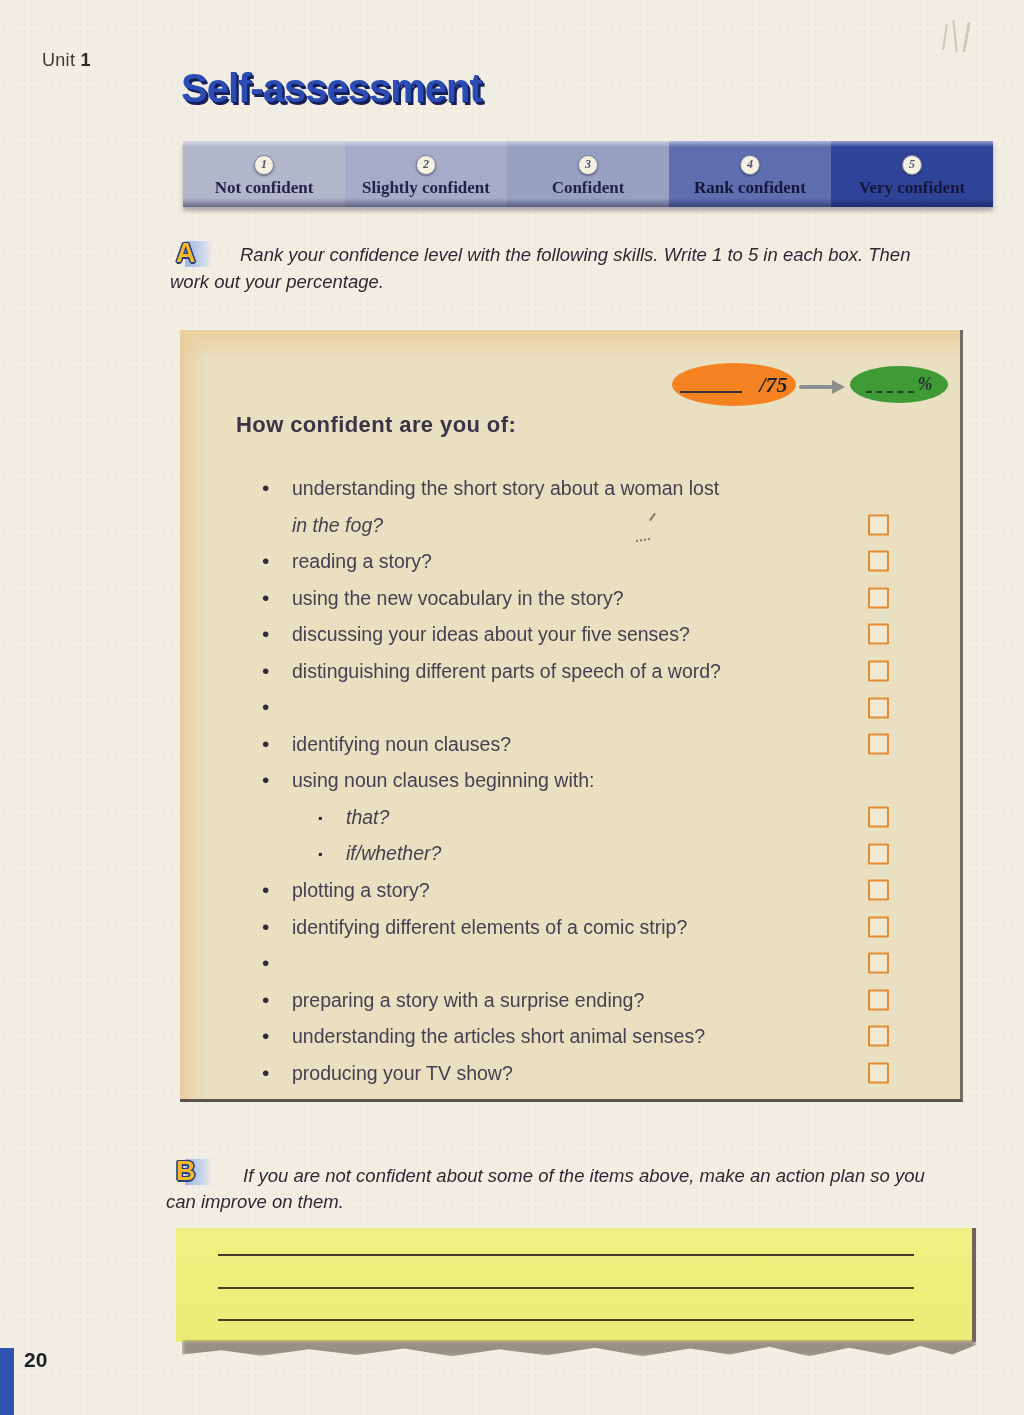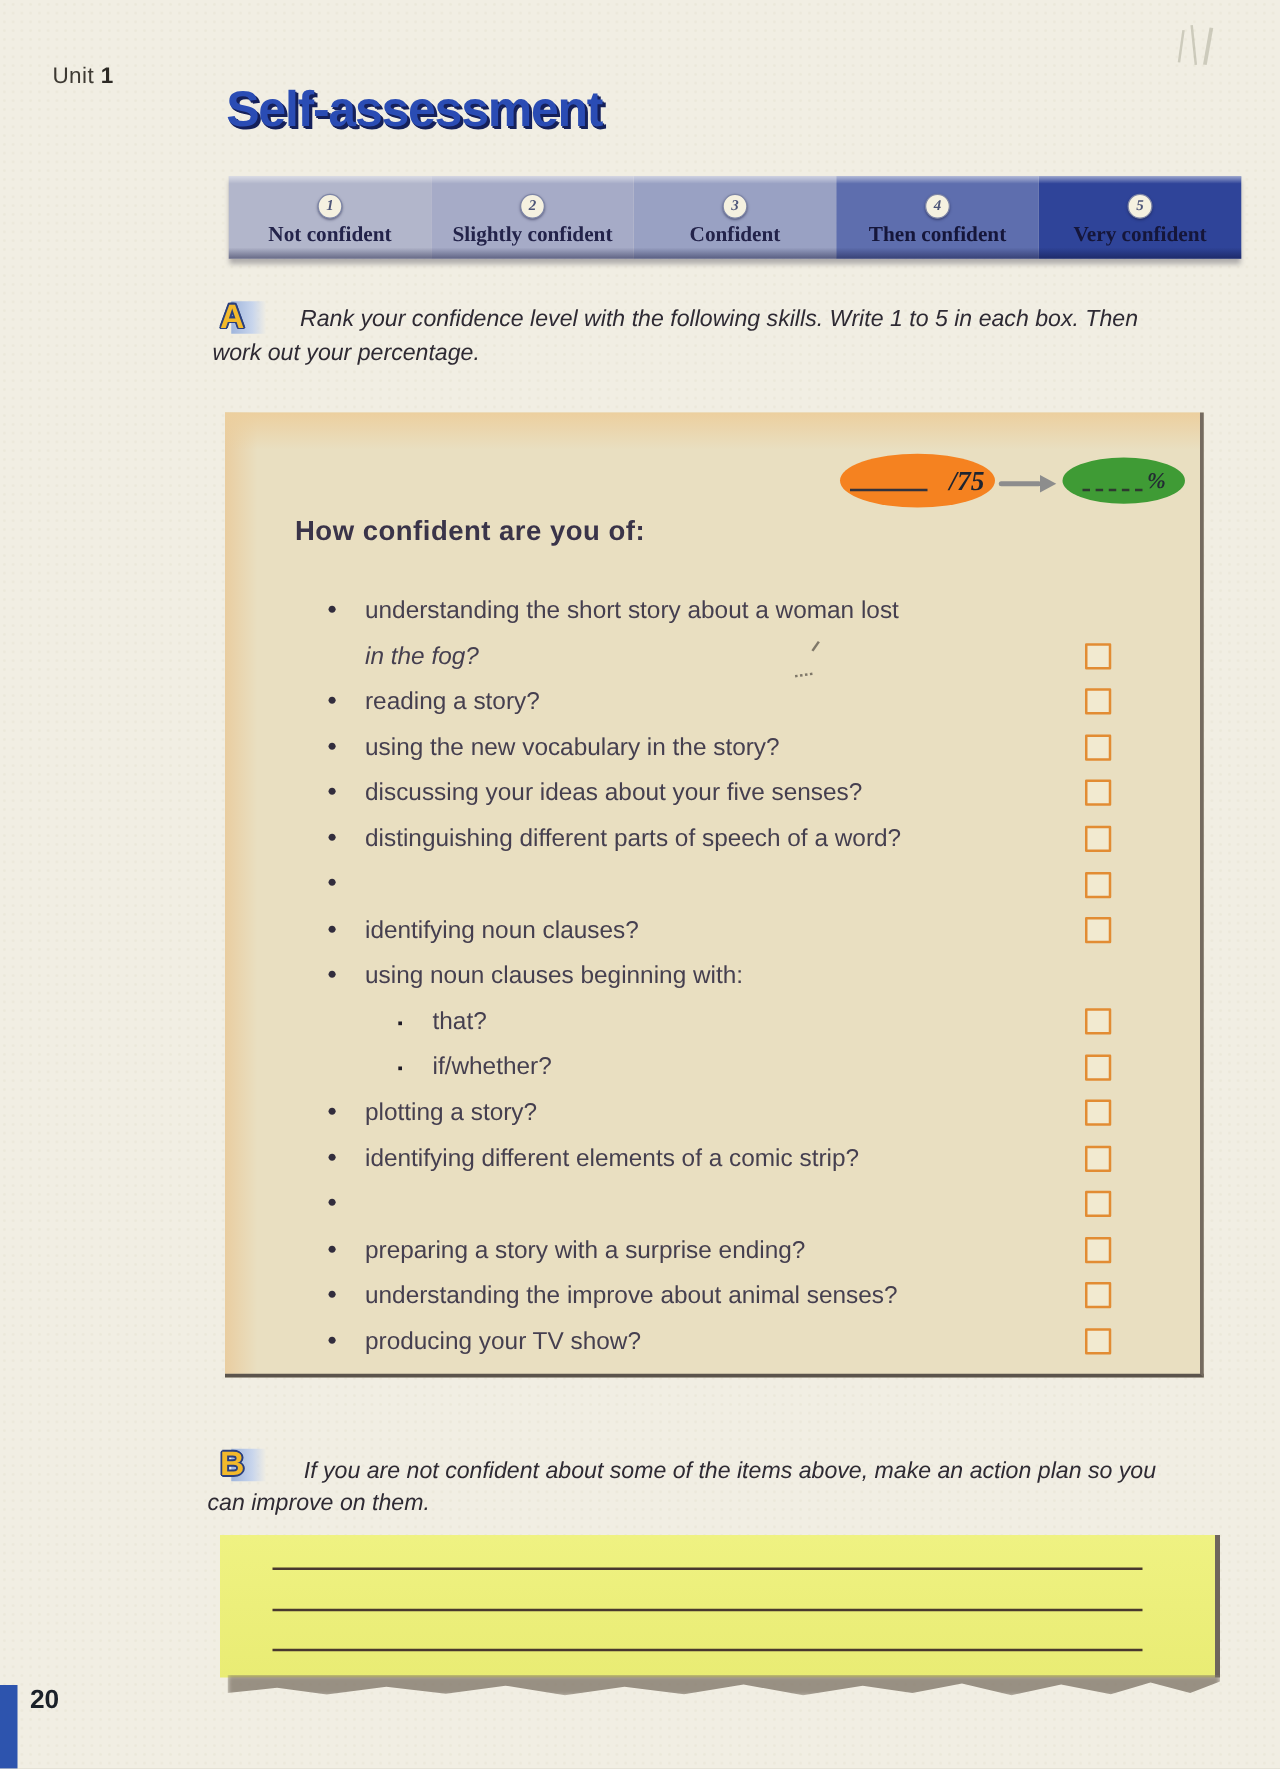--- a/index.html
+++ b/index.html
@@ -66,21 +66,21 @@
   .arrow .head{position:absolute;left:33px;top:0;width:0;height:0;
     border-left:13px solid #8d8d8d;border-top:7px solid transparent;border-bottom:7px solid transparent;}
 
   
   .list{position:absolute;left:180px;top:470px;width:780px;}
   .row{position:relative;height:36.55px;line-height:36.55px;font-size:19.5px;color:#453f4f;}
   .row .bullet{position:absolute;left:82px;font-size:21px;color:#322d3d;}
   .row .itext{margin-left:112px;}
   .row.cont .itext{margin-left:112px;font-style:italic;}
   .row.sub .bullet{left:138px;font-size:12px;top:1px;color:#1e1a26;}
-  .row.sub .itext{margin-left:166px;}
+  .row.sub .itext{margin-left:166px;font-style:italic;}
   .cbox{position:absolute;left:688px;top:50%;transform:translateY(-50%);
     width:17px;height:17px;border:2.5px solid #e28c33;background:rgba(250,243,221,.55);border-radius:1px;}
   .stray{position:absolute;border-bottom:2px solid rgba(70,64,58,.65);}
   .stray1{left:648px;top:516px;width:9px;transform:rotate(-55deg);}
   .stray2{left:636px;top:539px;width:14px;border-bottom-style:dotted;transform:rotate(-8deg);}
 
   
   
   .ybox{position:absolute;left:176px;top:1228px;width:796px;height:114px;
     background:linear-gradient(180deg,#eff282 0,#e9ec74 100%);
@@ -126,21 +126,21 @@
     <div class="seg seg2">
       <div class="num">2</div>
       <div class="lbl">Slightly confident</div>
     </div>
     <div class="seg seg3">
       <div class="num">3</div>
       <div class="lbl">Confident</div>
     </div>
     <div class="seg seg4">
       <div class="num">4</div>
-      <div class="lbl">Then confident</div>
+      <div class="lbl">Rank confident</div>
     </div>
     <div class="seg seg5">
       <div class="num">5</div>
       <div class="lbl">Very confident</div>
     </div>
   </div>
 
   <div class="badge" style="left:176px;top:238px;">
     <span>A</span>
   </div>
@@ -230,21 +230,21 @@
       <span class="bullet">•</span>
       <span class="cbox"></span>
     </div>
     <div class="row">
       <span class="bullet">•</span>
       <span class="itext">preparing a story with a surprise ending?</span>
       <span class="cbox"></span>
     </div>
     <div class="row">
       <span class="bullet">•</span>
-      <span class="itext">understanding the improve about animal senses?</span>
+      <span class="itext">understanding the articles short animal senses?</span>
       <span class="cbox"></span>
     </div>
     <div class="row">
       <span class="bullet">•</span>
       <span class="itext">producing your TV show?</span>
       <span class="cbox"></span>
     </div>
   </div>
 
   <span class="stray stray1"></span>

